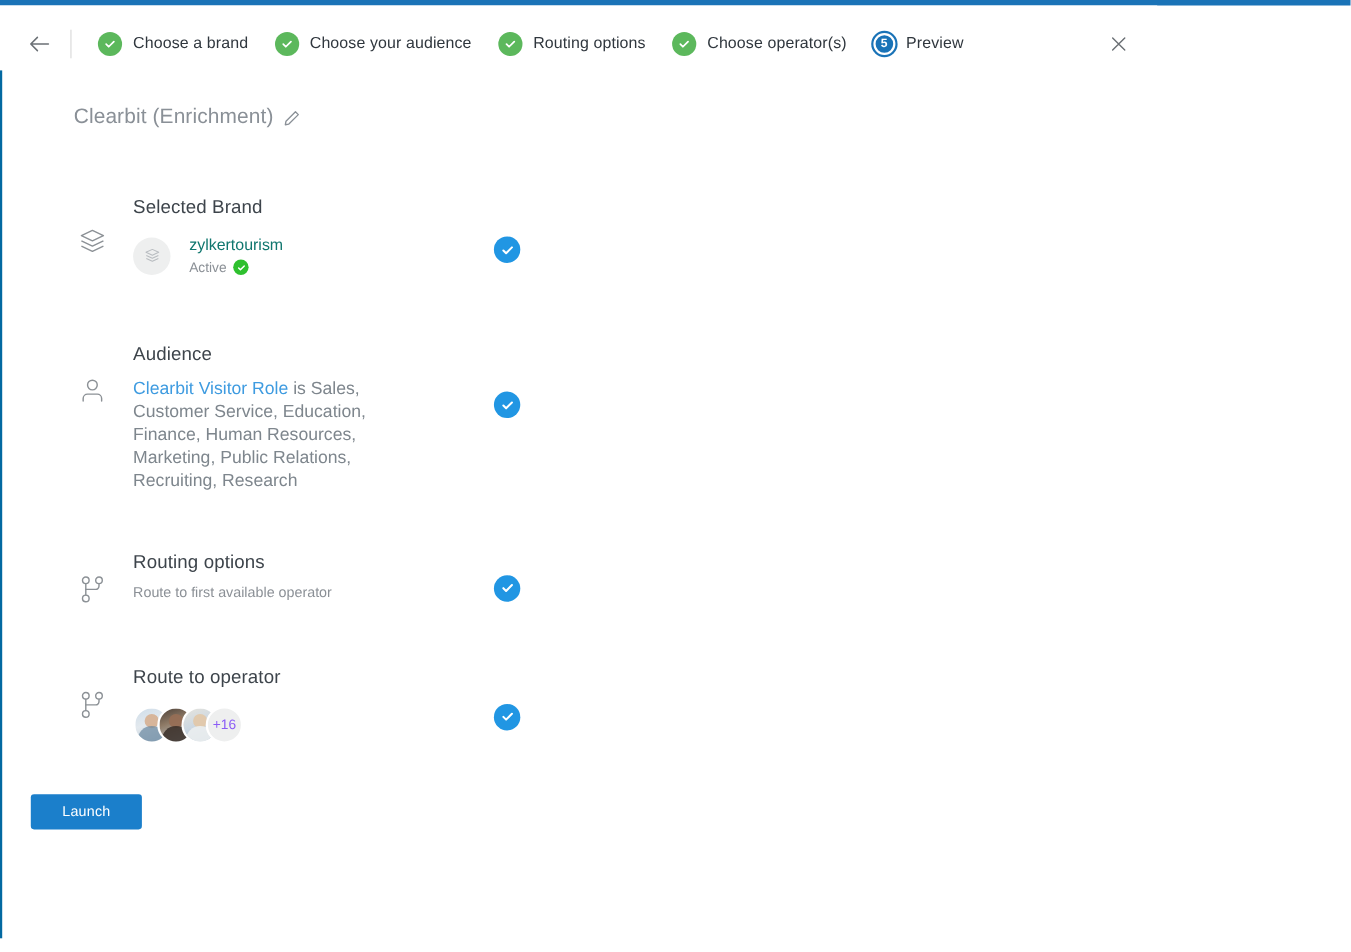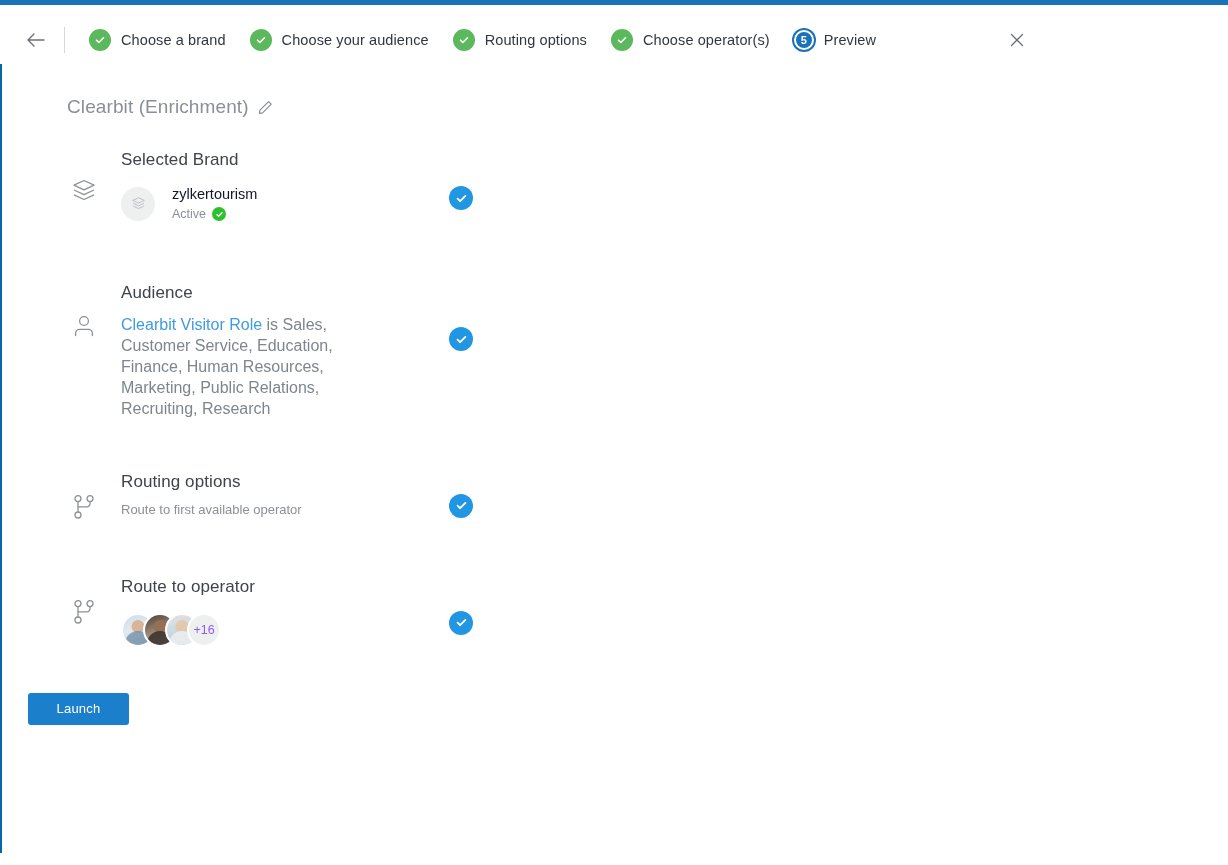--- a/index.html
+++ b/index.html
@@ -118,21 +118,21 @@
   }
   .pencil-icon {
     margin-left: 9px;
     color: #8a9097;
     display: flex; align-items: center;
     cursor: pointer;
   }
 
   
   .summary {
-    margin-top: 32px;
+    margin-top: 61px;
     padding-left: 65px;
   }
   .srow {
     position: relative;
     display: flex;
     align-items: flex-start;
   }
   .srow .lead-icon {
     width: 34px;
     flex: 0 0 34px;
@@ -178,21 +178,21 @@
     width: 34px; height: 34px;
     border-radius: 50%;
     background: #eeefef;
     display: flex; align-items: center; justify-content: center;
     color: #b8bcc0;
     flex: 0 0 auto;
   }
   .brand-meta { margin-left: 17px; }
   .brand-name {
     font-size: 14.5px;
-    color: #0f172a;
+    color: #0f766e;
   }
   .brand-status {
     display: flex;
     align-items: center;
     margin-top: 5px;
   }
   .brand-status-text {
     font-size: 12.5px;
     color: #8b9096;
     margin-right: 6px;

